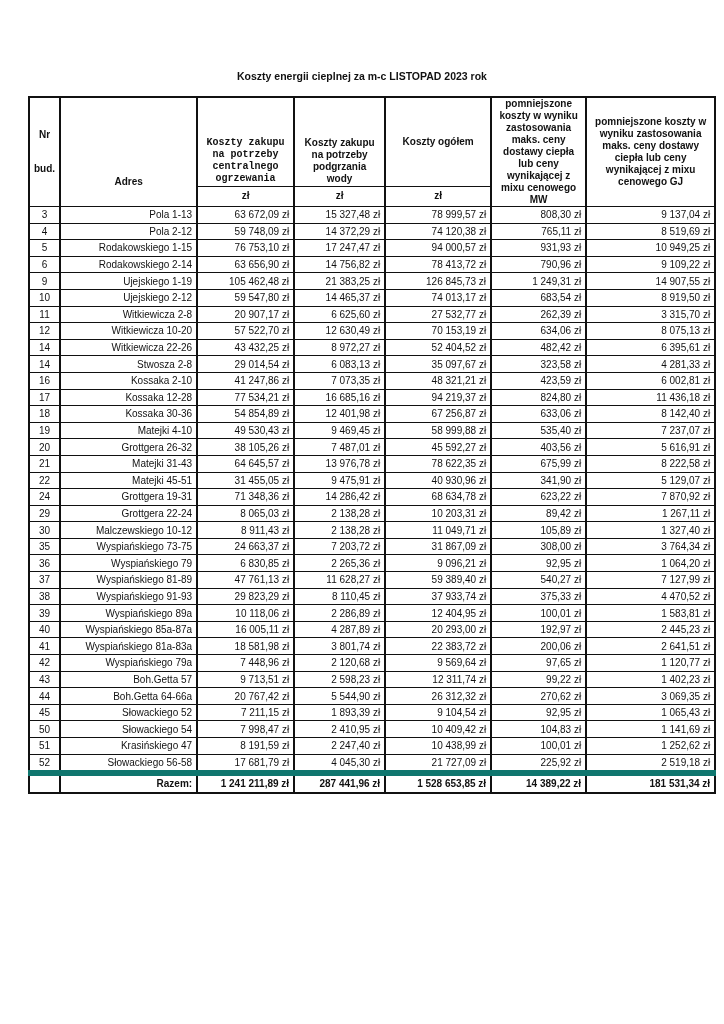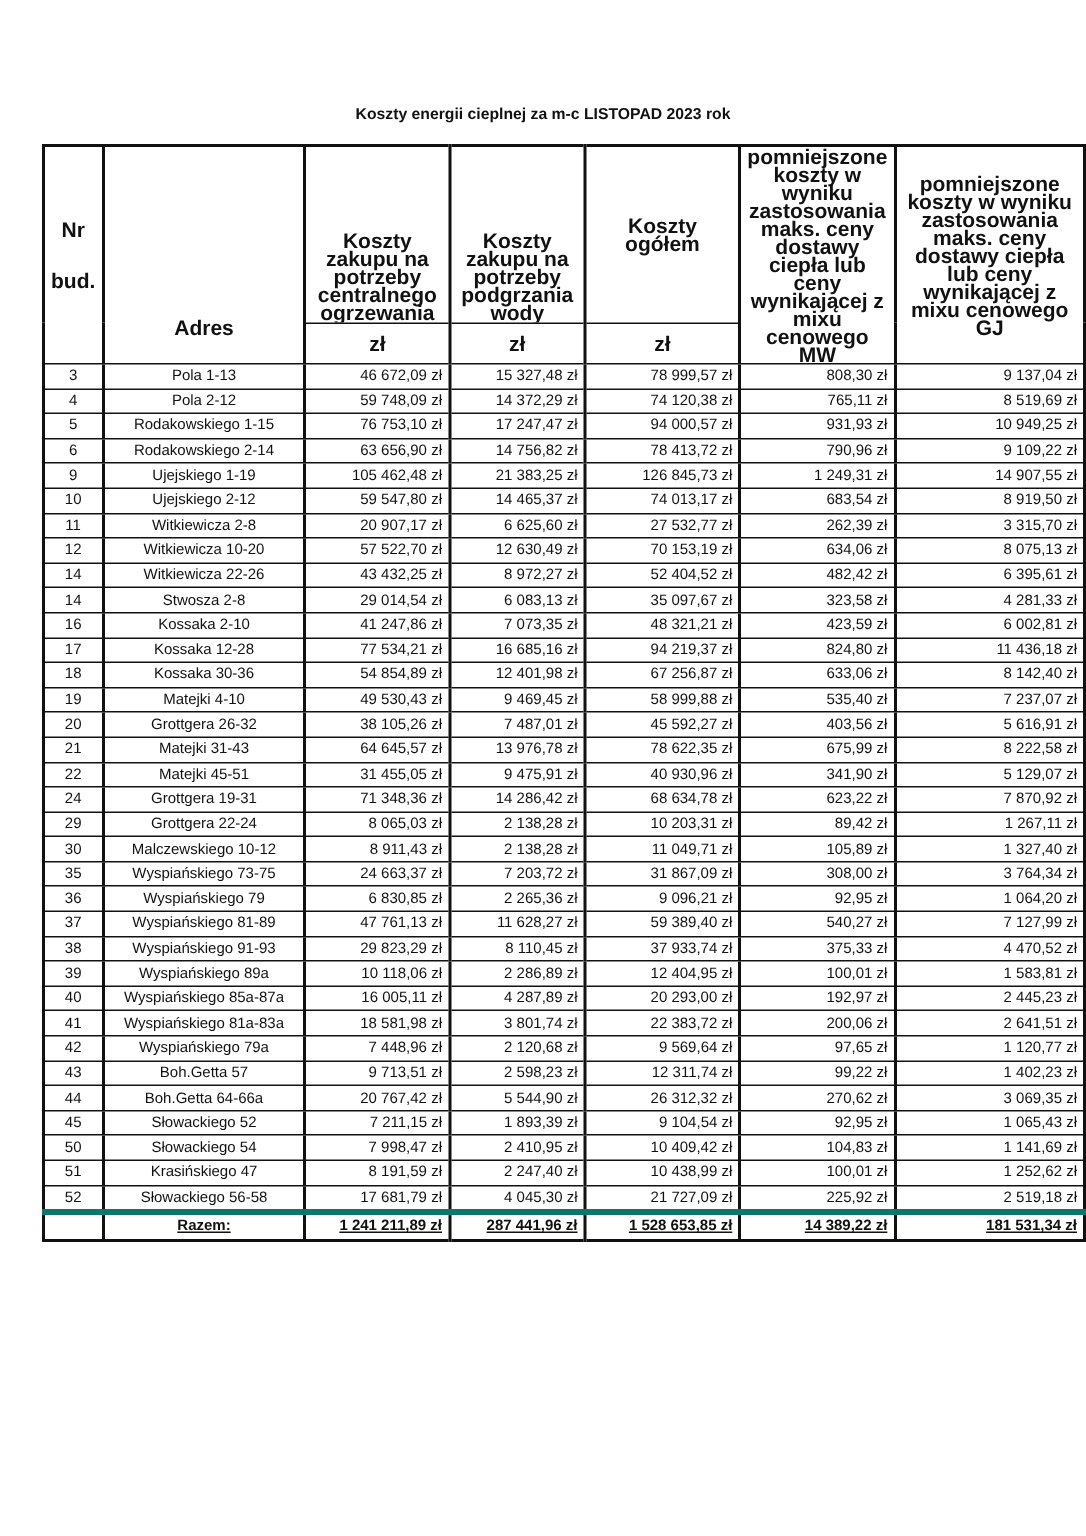--- a/index.html
+++ b/index.html
@@ -6,28 +6,28 @@
   body { width: 724px; height: 1024px; position: relative; overflow: hidden;
          font-family: "Liberation Sans", sans-serif; color: #111; }
   .page { position: absolute; left: 0; top: 0; width: 724px; height: 764px; background: #fff; }
   .title { position: absolute; left: 0; width: 724px; text-align: center;
            font-weight: bold; font-size: 10.5px; line-height: 12px; }
   .title.l1 { top: 70px; }
   .title.l2 { top: 82px; }
   table.costs { position: absolute; left: 28px; top: 96px; border-collapse: collapse;
                 table-layout: fixed; font-size: 10px; }
   table.costs td, table.costs th { border: 1px solid #111; padding: 0 4px; overflow: hidden; white-space: nowrap; }
-  table.costs th { font-weight: bold; font-size: 14px; text-align: center; vertical-align: middle; white-space: normal; line-height: 12px; }
+  table.costs th { font-weight: bold; font-size: 10px; text-align: center; vertical-align: middle; white-space: normal; line-height: 12px; }
   th.small { font-size: 8.4px; line-height: 11px; font-weight: bold; vertical-align: top; padding-top: 1px; }
   th.unit { font-weight: normal; font-size: 9px; height: 15px; }
   th.nr { vertical-align: middle; margin-top: 20px; }
   td { height: 15.6px; line-height: 15px; }
   td.num { text-align: right; }
   td.nr { text-align: center; }
-  td.addr { text-align: center; padding-left: 3px; }
+  td.addr { text-align: right; padding-left: 3px; }
   tr.total td { font-weight: bold; }
   col.c1 { width: 30px; } col.c2 { width: 137px; } col.c3 { width: 97px; }
   col.c4 { width: 91px; } col.c5 { width: 106px; } col.c6 { width: 95px; } col.c7 { width: 129px; }
   .thick-r { border-right: 2px solid #111 !important; }
   table.costs { border: 2px solid #111; }
 </style>
 </head>
 <body>
 
 <div class="page">
@@ -43,37 +43,37 @@
         <col class="c6">
         <col class="c7">
     </colgroup>
     <thead>
       <tr style="height:70px;">
         <th rowspan="2" class="nr thick-r">
           <div style="margin-bottom:22px;">Nr</div>
           <div>bud.</div>
         </th>
         <th rowspan="2" class="thick-r" style="vertical-align:bottom; padding-bottom:18px;">Adres</th>
-        <th class="thick-r" style="vertical-align:bottom; padding-bottom:1px;">Koszty zakupu na potrzeby centralnego ogrzewania</th>
+        <th class="thick-r" style="vertical-align:bottom; padding-bottom:1px;font-family:Liberation Mono, monospace;">Koszty zakupu na potrzeby centralnego ogrzewania</th>
         <th class="thick-r" style="vertical-align:bottom; padding-bottom:1px;">Koszty zakupu na potrzeby podgrzania wody</th>
         <th class="thick-r">Koszty ogółem</th>
         <th rowspan="2" class="small thick-r">pomniejszone koszty w wyniku zastosowania maks. ceny dostawy ciepła lub ceny wynikającej z mixu cenowego     MW</th>
         <th rowspan="2" class="small">pomniejszone koszty w wyniku zastosowania maks. ceny dostawy ciepła lub ceny wynikającej z mixu cenowego  GJ</th>
       </tr>
       <tr>
         <th class="unit thick-r">zł</th>
         <th class="unit thick-r">zł</th>
         <th class="unit thick-r">zł</th>
       </tr>
     </thead>
     <tbody id="rows-body">
         <tr>
           <td class="nr thick-r">3</td>
           <td class="addr thick-r">Pola 1-13</td>
-          <td class="num thick-r">46 672,09 zł</td>
+          <td class="num thick-r">63 672,09 zł</td>
           <td class="num thick-r">15 327,48 zł</td>
           <td class="num thick-r">78 999,57 zł</td>
           <td class="num thick-r">808,30 zł</td>
           <td class="num">9 137,04 zł</td>
         </tr>
         <tr>
           <td class="nr thick-r">4</td>
           <td class="addr thick-r">Pola 2-12</td>
           <td class="num thick-r">59 748,09 zł</td>
           <td class="num thick-r">14 372,29 zł</td>
@@ -364,21 +364,21 @@
           <td class="nr thick-r">52</td>
           <td class="addr thick-r">Słowackiego 56-58</td>
           <td class="num thick-r">17 681,79 zł</td>
           <td class="num thick-r">4 045,30 zł</td>
           <td class="num thick-r">21 727,09 zł</td>
           <td class="num thick-r">225,92 zł</td>
           <td class="num">2 519,18 zł</td>
         </tr>
       </tbody>
     <tfoot>
-      <tr class="total" style="border-top:4px solid #0f766e;text-decoration:underline;">
+      <tr class="total" style="border-top:6px solid #0f766e;">
         <td class="nr thick-r"></td>
         <td class="addr thick-r">Razem:</td>
         <td class="num thick-r">1 241 211,89 zł</td>
         <td class="num thick-r">287 441,96 zł</td>
         <td class="num thick-r">1 528 653,85 zł</td>
         <td class="num thick-r">14 389,22 zł</td>
         <td class="num">181 531,34 zł</td>
       </tr>
     </tfoot>
   </table>

